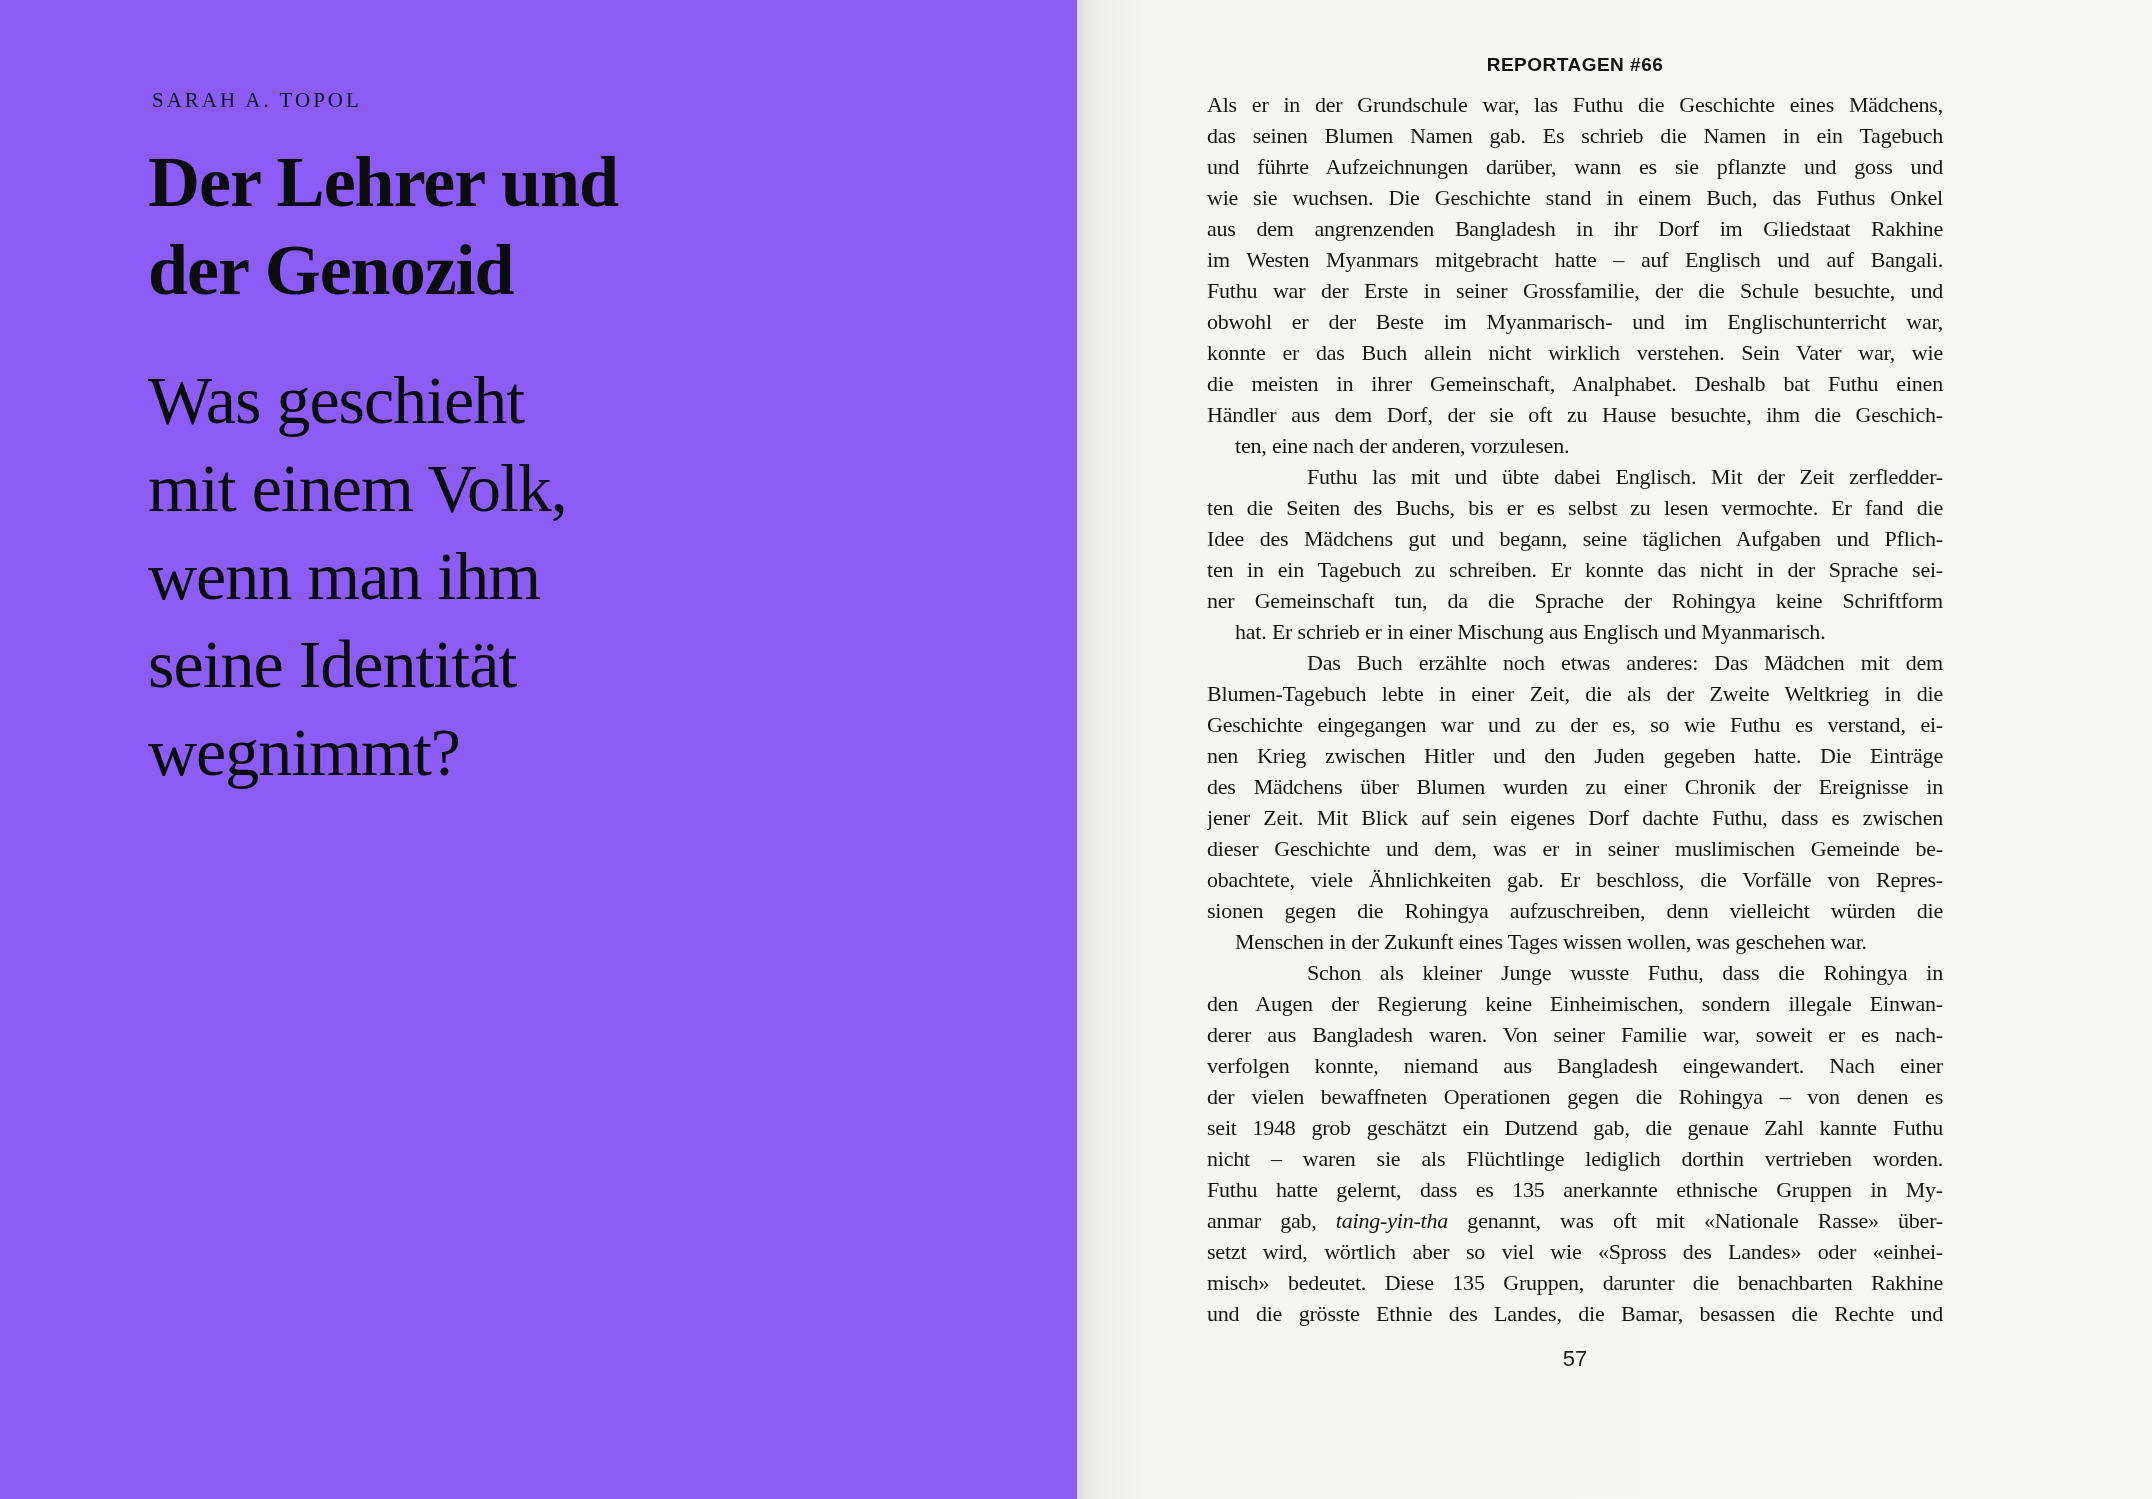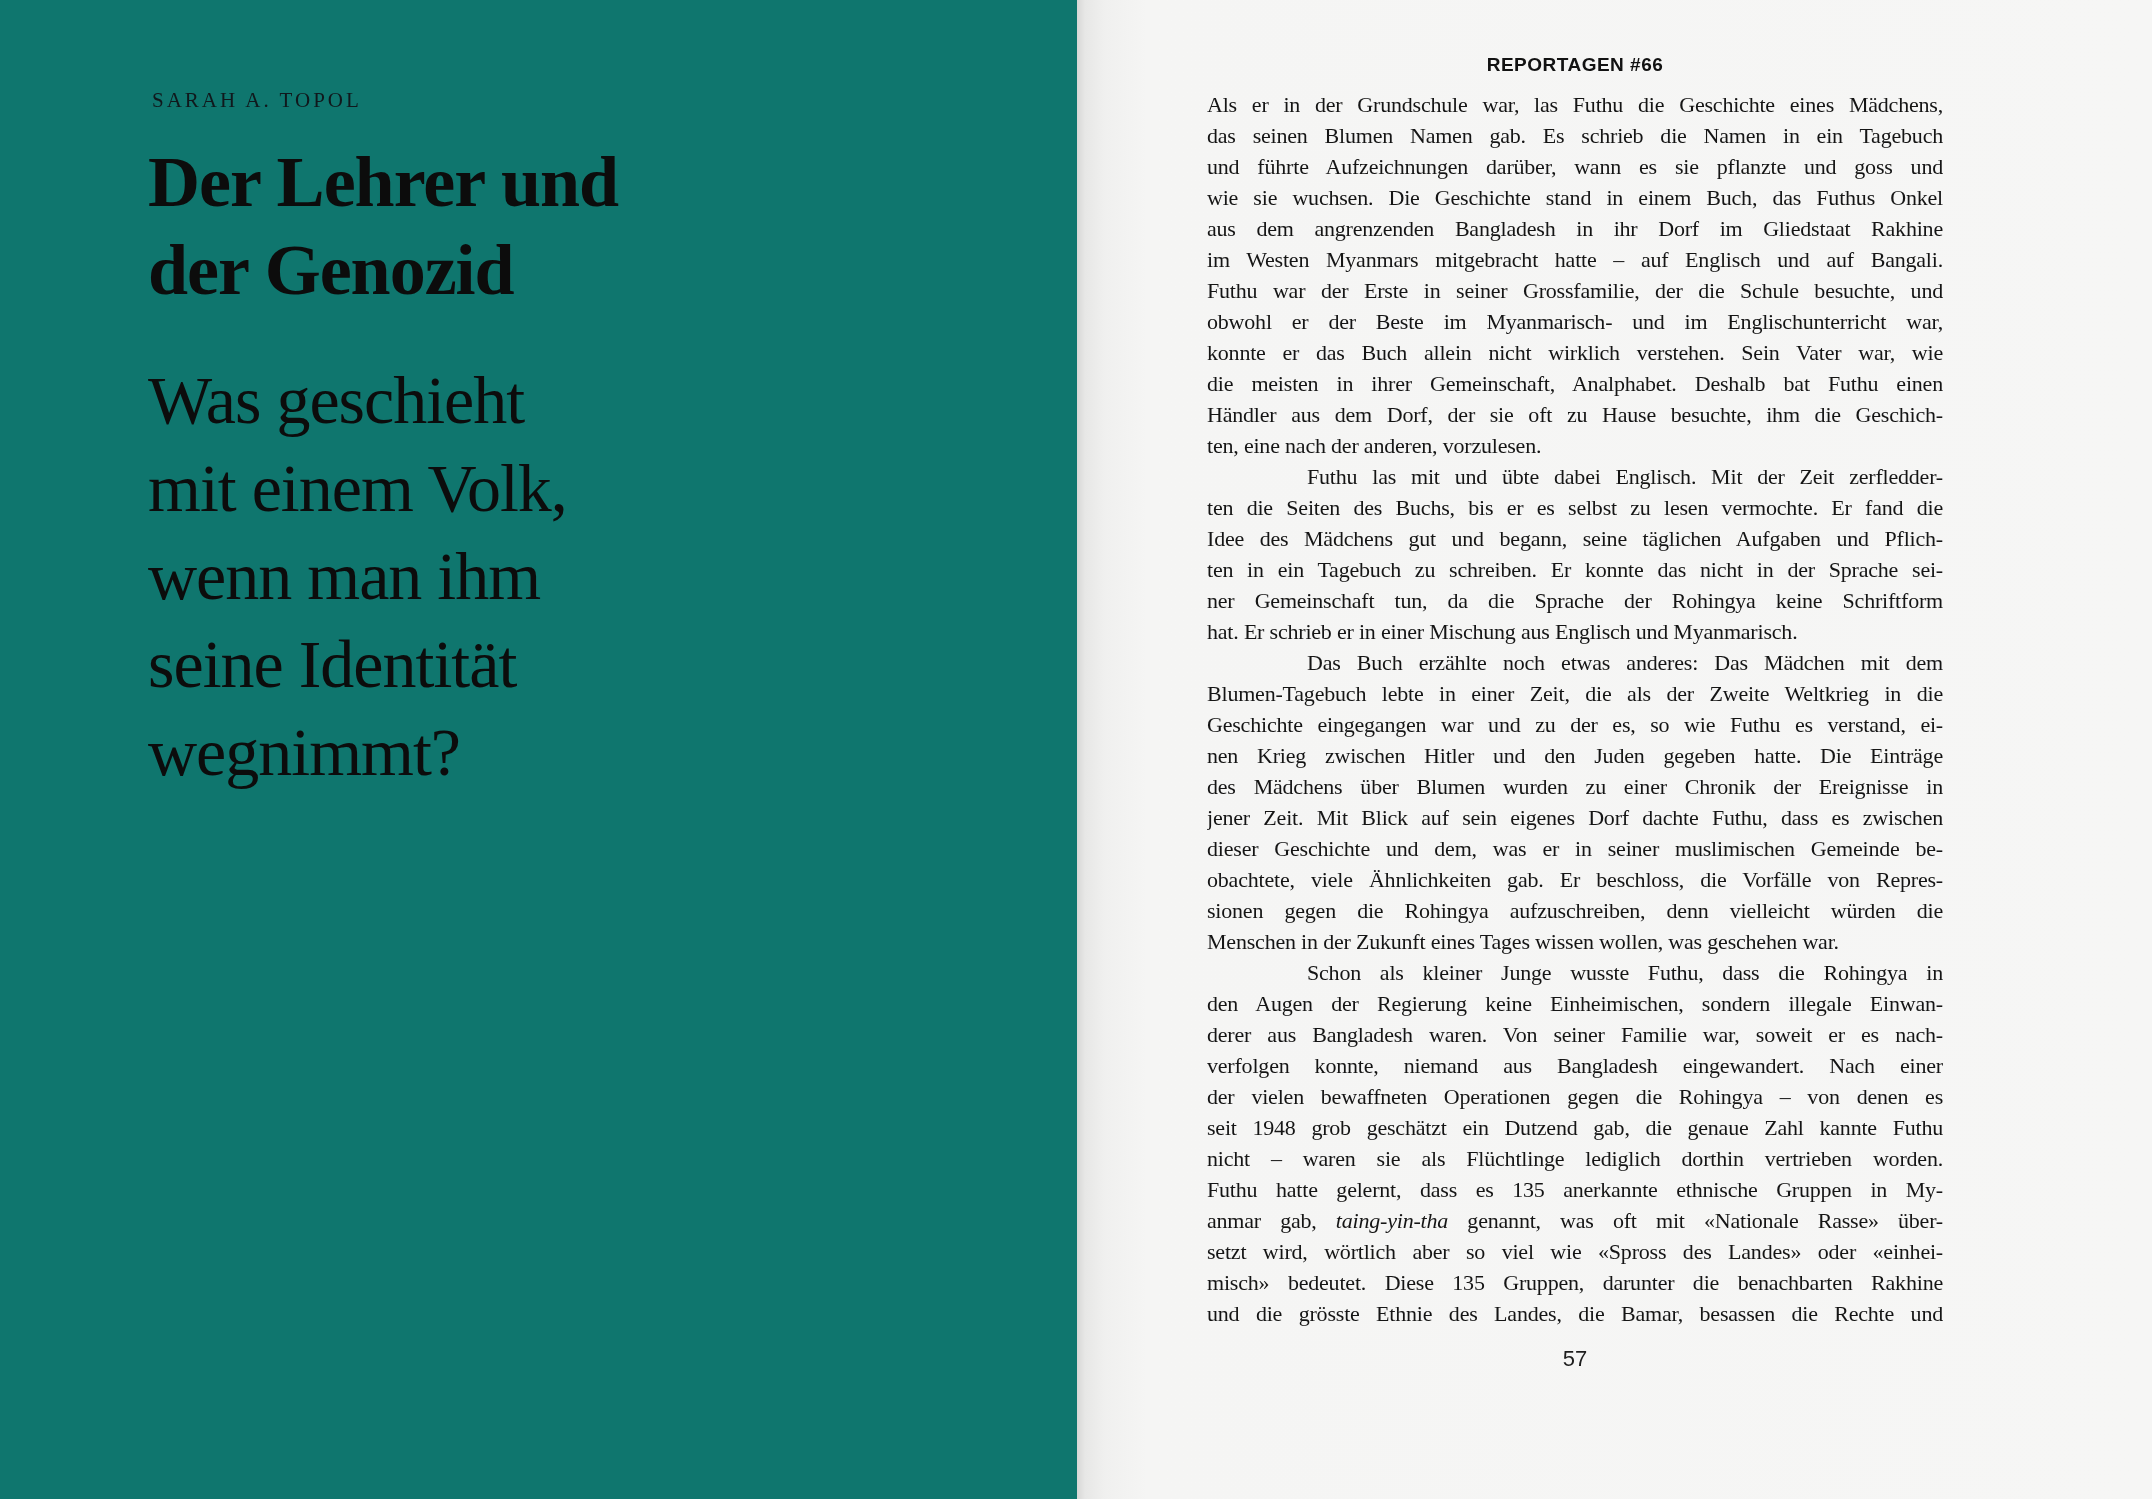--- a/index.html
+++ b/index.html
@@ -4,21 +4,21 @@
 <style>
   html,body { margin:0; padding:0; background:#ffffff; }
   .canvas {
     position:relative; width:2152px; height:1499px; overflow:hidden;
     font-family:"Liberation Serif", serif;
   }
 
   
   .left-page {
     position:absolute; left:0; top:0; width:1077px; height:1499px;
-    background:#0f766e;
+    background:#8b5cf6;
   }
   .author {
     position:absolute; left:152px; top:88px;
     font-size:21px; letter-spacing:3px; color:#10181c;
   }
   .title-block {
     position:absolute; left:148px; top:138px;
     font-size:72px; line-height:88px; font-weight:bold;
     letter-spacing:-1px; color:#0c0c0c;
   }
@@ -43,21 +43,21 @@
   }
   .body-text {
     position:absolute; left:130px; top:89px; width:736px;
     font-size:22px; line-height:31px; letter-spacing:-0.2px;
     color:#151515;
   }
   .line {
     text-align:justify; text-align-last:justify;
     height:31px; overflow:hidden;
   }
-  .line.para-end { text-align-last:left; }
+  .line.para-end { text-align-last:left;margin-left:28px; }
   .line.indent { text-indent:100px; }
   .line em { font-style:italic; }
   .page-number {
     position:absolute; left:130px; top:1346px; width:736px;
     text-align:center;
     font-family:"Liberation Sans", sans-serif;
     font-size:22px; color:#1d1d1d;
   }
 </style>
 </head>

